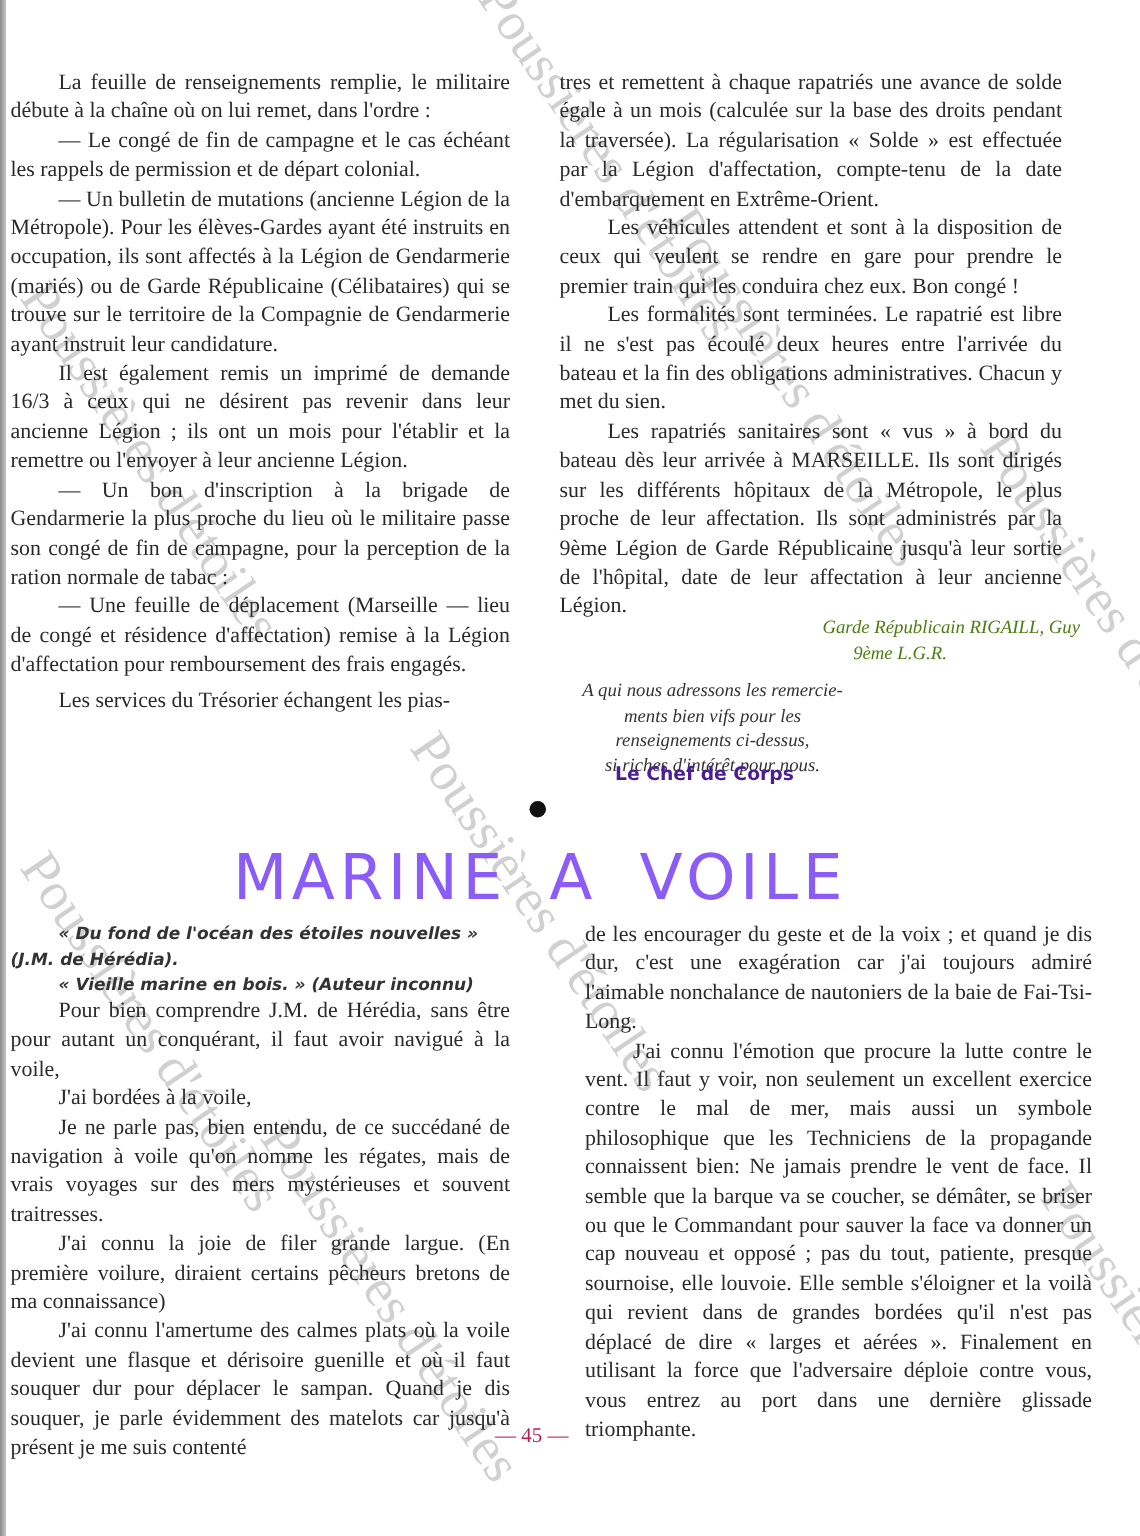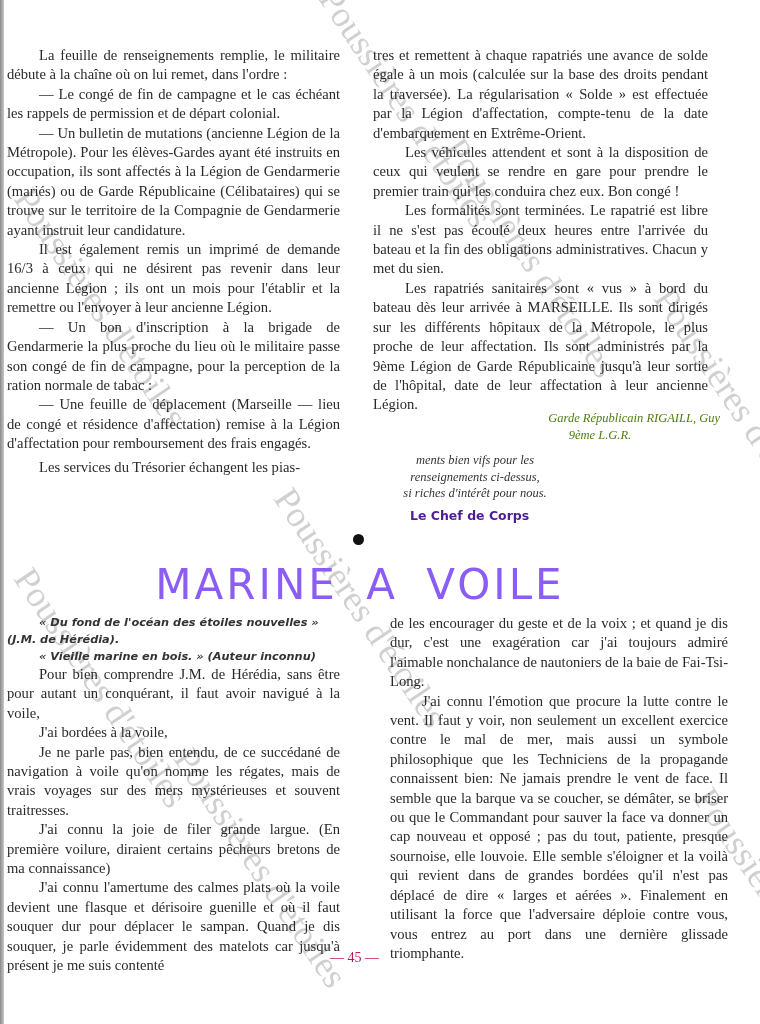--- a/index.html
+++ b/index.html
@@ -100,20 +100,21 @@
   <p class="ind">Les formalités sont terminées. Le rapatrié est libre il ne s'est pas écoulé deux heures entre l'arrivée du bateau et la fin des obligations administratives. Chacun y met du sien.</p>
   <p class="ind">Les rapatriés sanitaires sont « vus » à bord du bateau dès leur arrivée à MARSEILLE. Ils sont dirigés sur les différents hôpitaux de la Métropole, le plus proche de leur affectation. Ils sont administrés par la 9ème Légion de Garde Républicaine jusqu'à leur sortie de l'hôpital, date de leur affectation à leur ancienne Légion.</p>
 </div>
 
 <div class="signature">
   <div class="s1">Garde Républicain RIGAILL, Guy</div>
   <div>9ème L.G.R.</div>
 </div>
 
 <div class="thanks">
+  <div>A qui nous adressons les remercie-</div>
   <div>ments bien vifs pour les</div>
   <div>renseignements ci-dessus,</div>
   <div>si riches d'intérêt pour nous.</div>
 </div>
 <div class="chief">Le Chef de Corps</div>
 
 <div class="ink-dot"></div>
 
 <div class="title">MARINE A VOILE</div>
 

